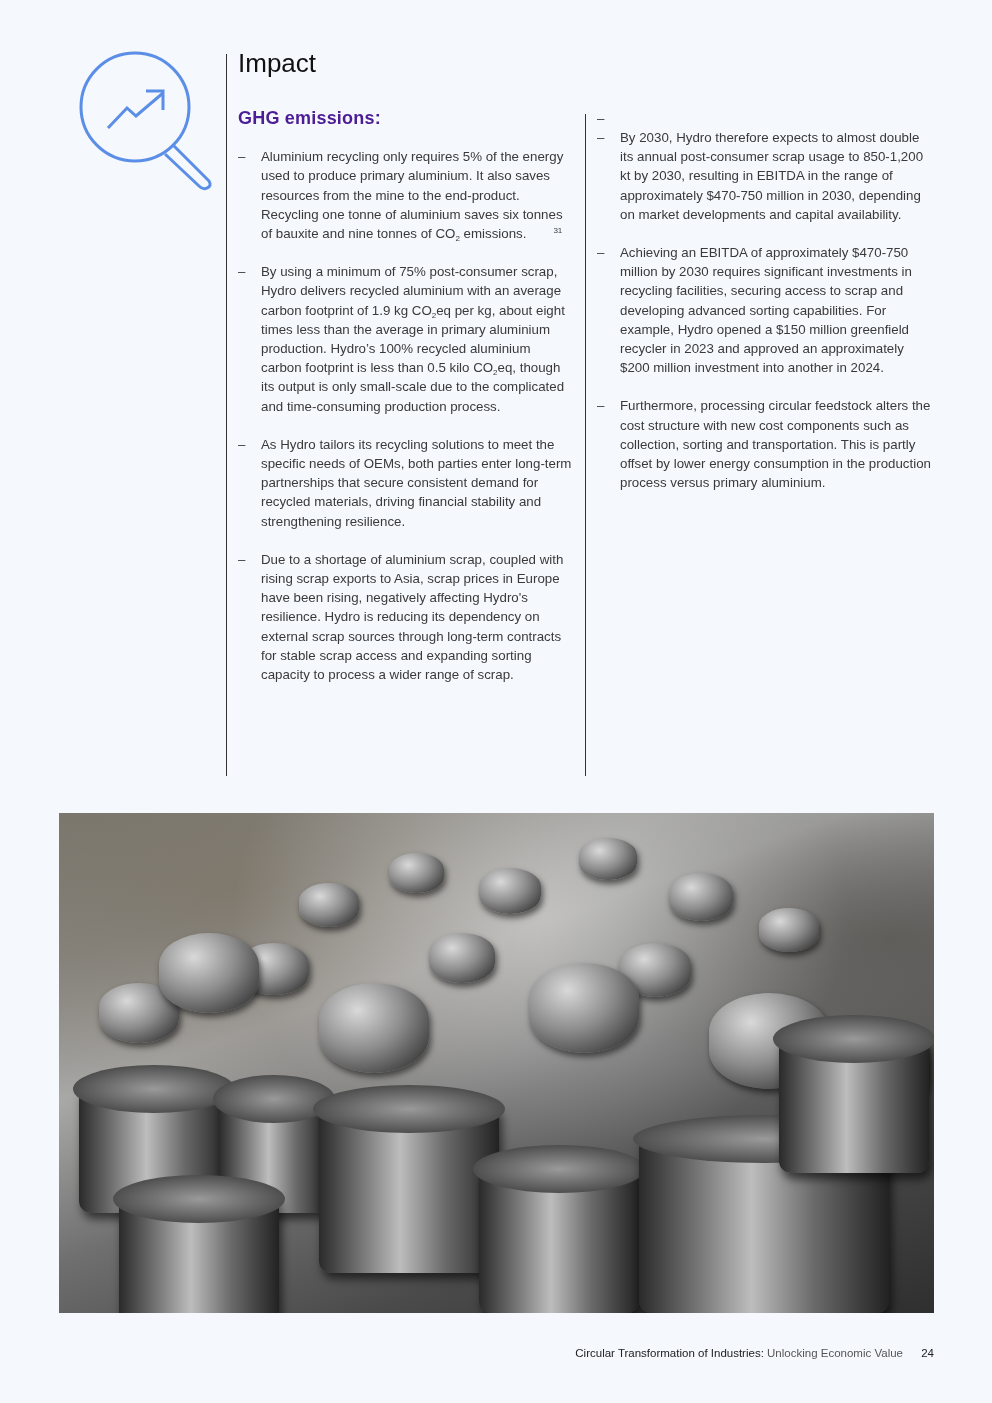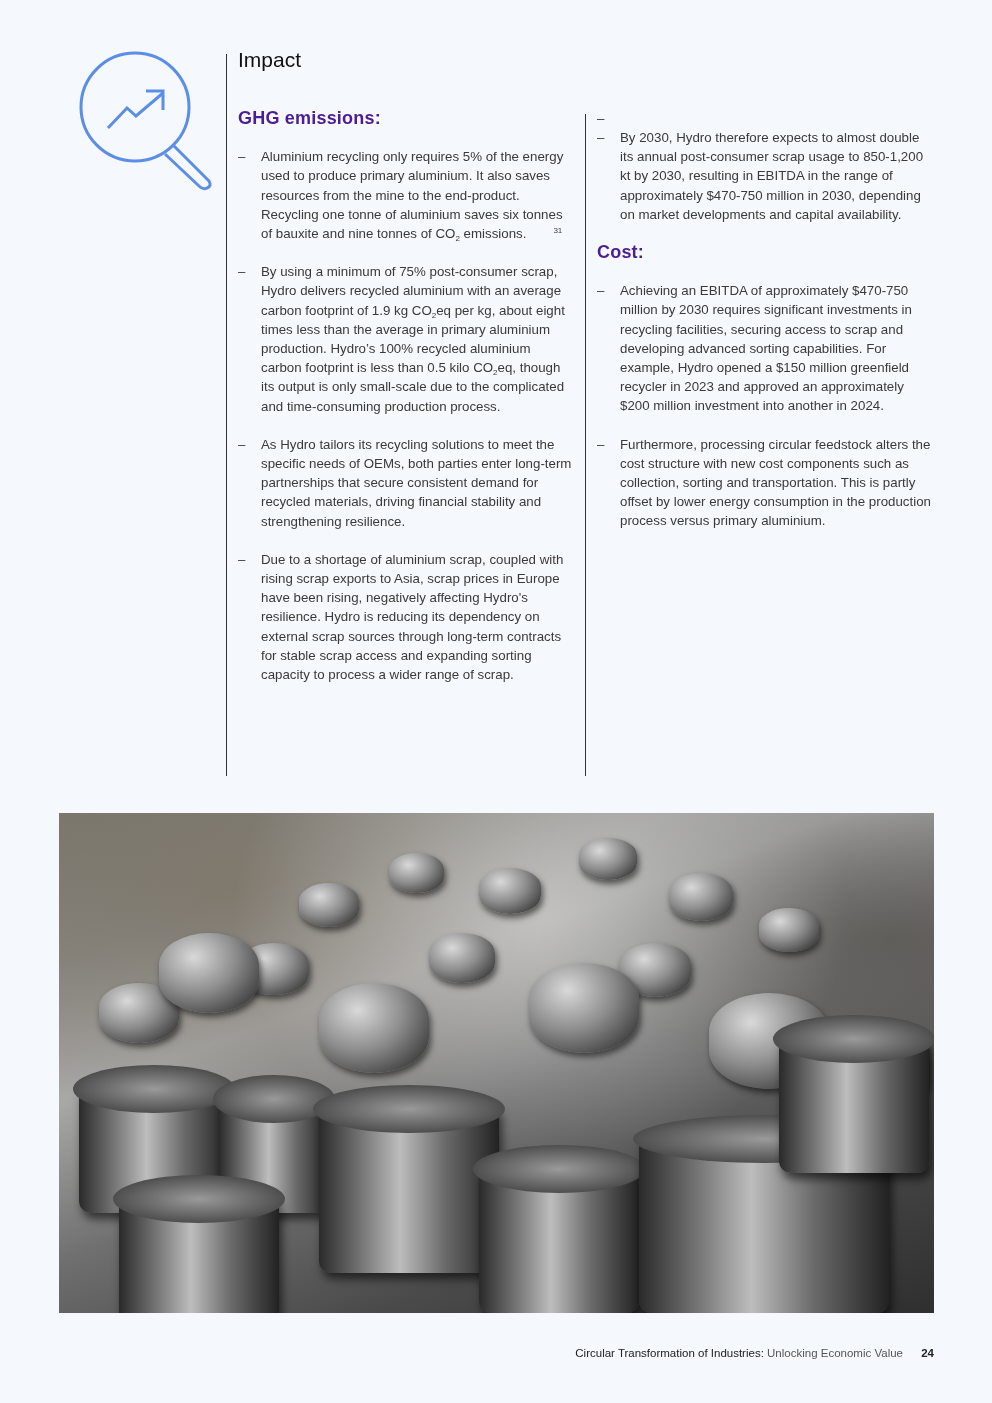--- a/index.html
+++ b/index.html
@@ -1,20 +1,20 @@
 <!DOCTYPE html>
 <html><head>
 <meta charset="utf-8">
 <style>
   html,body{margin:0;padding:0;}
   body{width:992px;height:1403px;background:#f5f8fd;position:relative;overflow:hidden;
        font-family:"Liberation Sans",sans-serif;color:#3a3a3a;}
   .icon{position:absolute;left:78px;top:50px;width:140px;height:142px;}
   .vline{position:absolute;width:1px;background:#333;}
-  .title{position:absolute;left:238px;top:48px;font-size:21px;color:#111;margin:0;font-weight:normal;}
+  .title{position:absolute;left:238px;top:48px;font-size:26px;color:#111;margin:0;font-weight:normal;}
   .col{position:absolute;width:336px;font-size:13.3px;line-height:19.2px;}
   .col h3{font-size:18px;font-weight:bold;color:#4c1d95;margin:0 0 19px 0;letter-spacing:0.2px;}
   .item{position:relative;padding-left:23px;margin:0 0 19px 0;}
   .dash{position:absolute;left:0;top:0;}
   sub{font-size:8px;vertical-align:-3px;line-height:0;}
   sup{font-size:8px;vertical-align:5px;line-height:0;margin-left:27px;}
   .photo{position:absolute;left:59px;top:813px;width:875px;height:500px;overflow:hidden;
          background:linear-gradient(160deg,#7c7a72 0%,#8b8a85 18%,#a9a9a8 35%,#6f6f6f 55%,#4a4a4a 75%,#2f2f30 100%);}
   .photo .bg2{position:absolute;left:0;top:0;width:100%;height:100%;
      background:radial-gradient(ellipse at 55% 20%,rgba(220,220,220,.55),rgba(0,0,0,0) 45%),
@@ -23,21 +23,21 @@
   .puck{position:absolute;border-radius:50%/40%;
         background:radial-gradient(ellipse at 35% 30%,#d9d9d9,#8d8d8d 45%,#3c3c3c 85%);
         box-shadow:2px 4px 6px rgba(0,0,0,.55);}
   .cyl{position:absolute;border-radius:12px;
        background:linear-gradient(90deg,#2a2a2a 0%,#7a7a7a 25%,#bdbdbd 45%,#6a6a6a 70%,#222 100%);
        box-shadow:3px 6px 10px rgba(0,0,0,.6);}
   .cyl .face{position:absolute;left:-6px;top:-18px;width:calc(100% + 12px);height:48px;border-radius:50%;
        background:radial-gradient(ellipse at 50% 50%,#9a9a9a,#5a5a5a 60%,#2c2c2c 100%);}
   .footer{position:absolute;right:58px;top:1347px;font-size:11.5px;color:#222;}
   .footer .sub-title{color:#555;}
-  .footer .page{margin-left:15px;font-weight:bold;}
+  .footer .page{margin-left:15px;}
 </style>
 </head>
 <body>
 
 <svg class="icon" viewBox="0 0 140 142">
   <circle cx="57" cy="57" r="54" fill="none" stroke="#5b8ee6" stroke-width="3"></circle>
   <path d="M96 96 L131 131 Q134 136 129 138 Q125 140 121 136 L87 104" fill="none" stroke="#5b8ee6" stroke-width="3" stroke-linejoin="round"></path>
   <polyline points="30,78 49,58 58,66 85,43" fill="none" stroke="#5b8ee6" stroke-width="3"></polyline>
   <polyline points="68,41 85,41 85,60" fill="none" stroke="#5b8ee6" stroke-width="3"></polyline>
 </svg>
@@ -70,21 +70,20 @@
 
 <div class="col" style="left:597px;top:109px;">
   <div class="item">
     <span class="dash">–</span>
   </div>
   <div class="item">
     <span class="dash">–</span>
     <span>By 2030, Hydro therefore expects to almost double its annual post-consumer scrap usage to 850-1,200 kt by 2030, resulting in EBITDA in the range of approximately $470-750 million in 2030, depending on market developments and capital availability.</span>
   </div>
 
-  <h3>Cost:</h3>
   <div class="item">
     <span class="dash">–</span>
     <span>Achieving an EBITDA of approximately $470-750 million by 2030 requires significant investments in recycling facilities, securing access to scrap and developing advanced sorting capabilities. For example, Hydro opened a $150 million greenfield recycler in 2023 and approved an approximately $200 million investment into another in 2024.</span>
   </div>
   <div class="item">
     <span class="dash">–</span>
     <span>Furthermore, processing circular feedstock alters the cost structure with new cost components such as collection, sorting and transportation. This is partly offset by lower energy consumption in the production process versus primary aluminium.</span>
   </div>
 </div>
 

